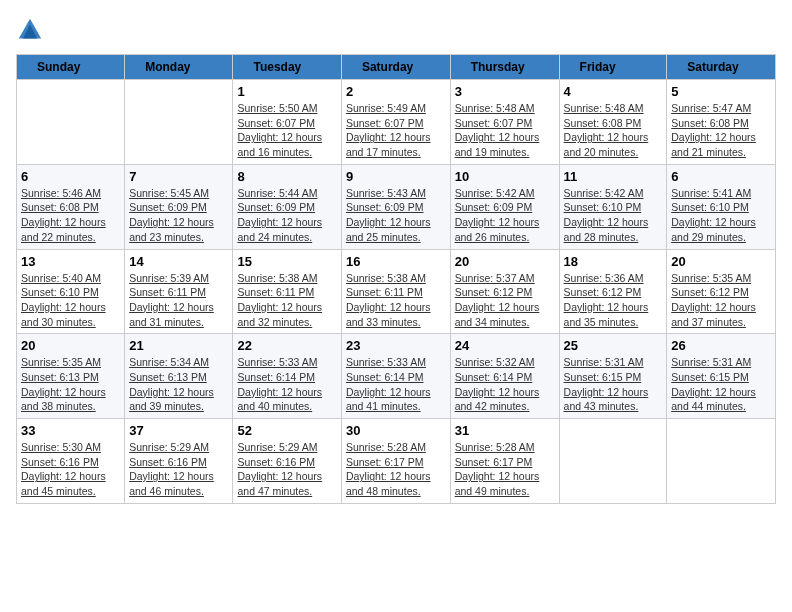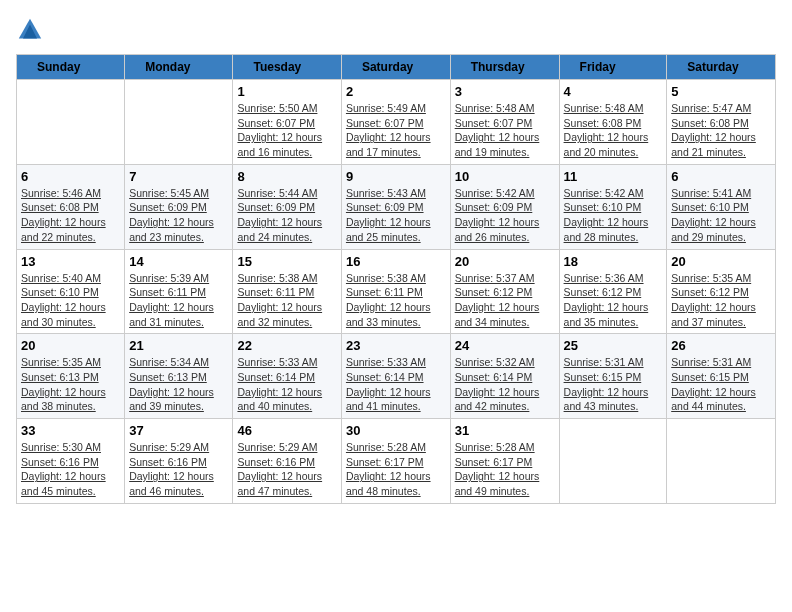--- a/index.html
+++ b/index.html
@@ -250,21 +250,21 @@
       <tr>
         <td>
           <span class="day-num">33</span>
           <div class="day-info">Sunrise: 5:30 AM<br>Sunset: 6:16 PM<br>Daylight: 12 hours and 45 minutes.</div>
         </td>
         <td>
           <span class="day-num">37</span>
           <div class="day-info">Sunrise: 5:29 AM<br>Sunset: 6:16 PM<br>Daylight: 12 hours and 46 minutes.</div>
         </td>
         <td>
-          <span class="day-num">46</span>
+          <span class="day-num">52</span>
           <div class="day-info">Sunrise: 5:29 AM<br>Sunset: 6:16 PM<br>Daylight: 12 hours and 47 minutes.</div>
         </td>
         <td>
           <span class="day-num">30</span>
           <div class="day-info">Sunrise: 5:28 AM<br>Sunset: 6:17 PM<br>Daylight: 12 hours and 48 minutes.</div>
         </td>
         <td>
           <span class="day-num">31</span>
           <div class="day-info">Sunrise: 5:28 AM<br>Sunset: 6:17 PM<br>Daylight: 12 hours and 49 minutes.</div>
         </td>

